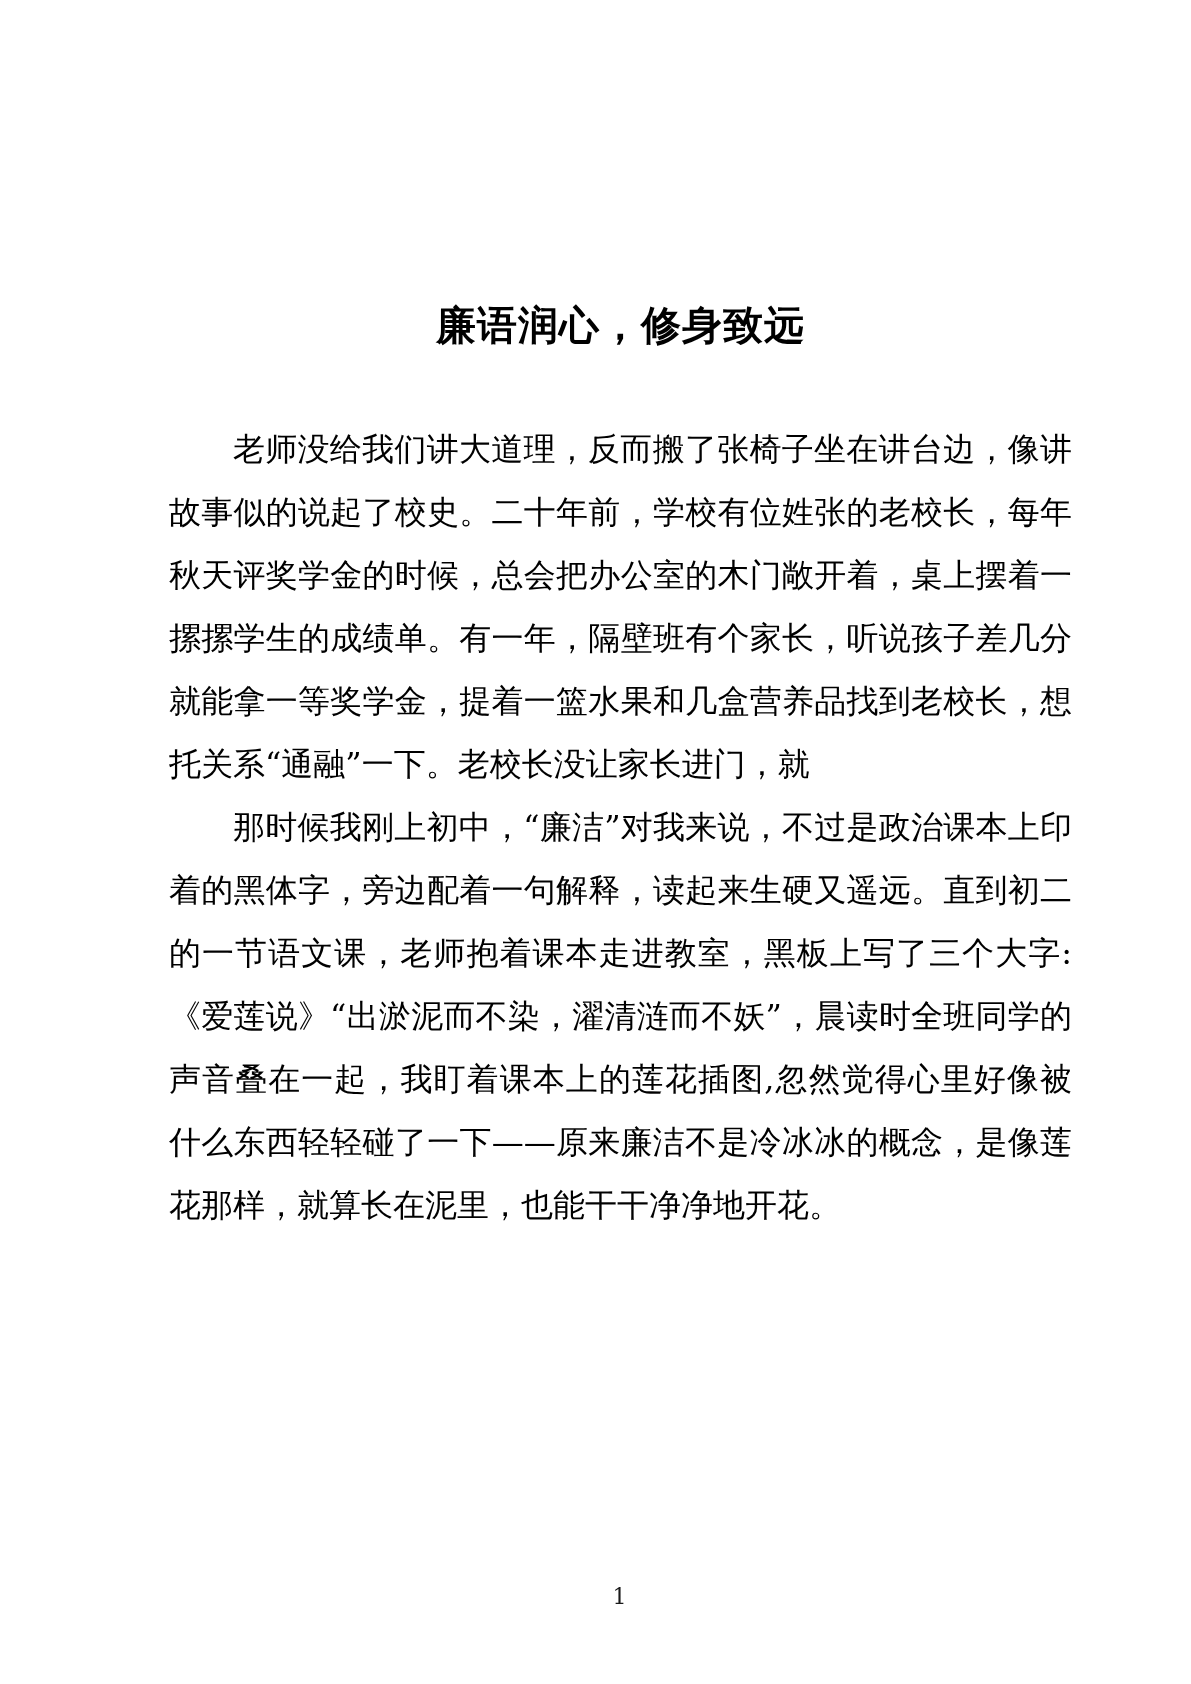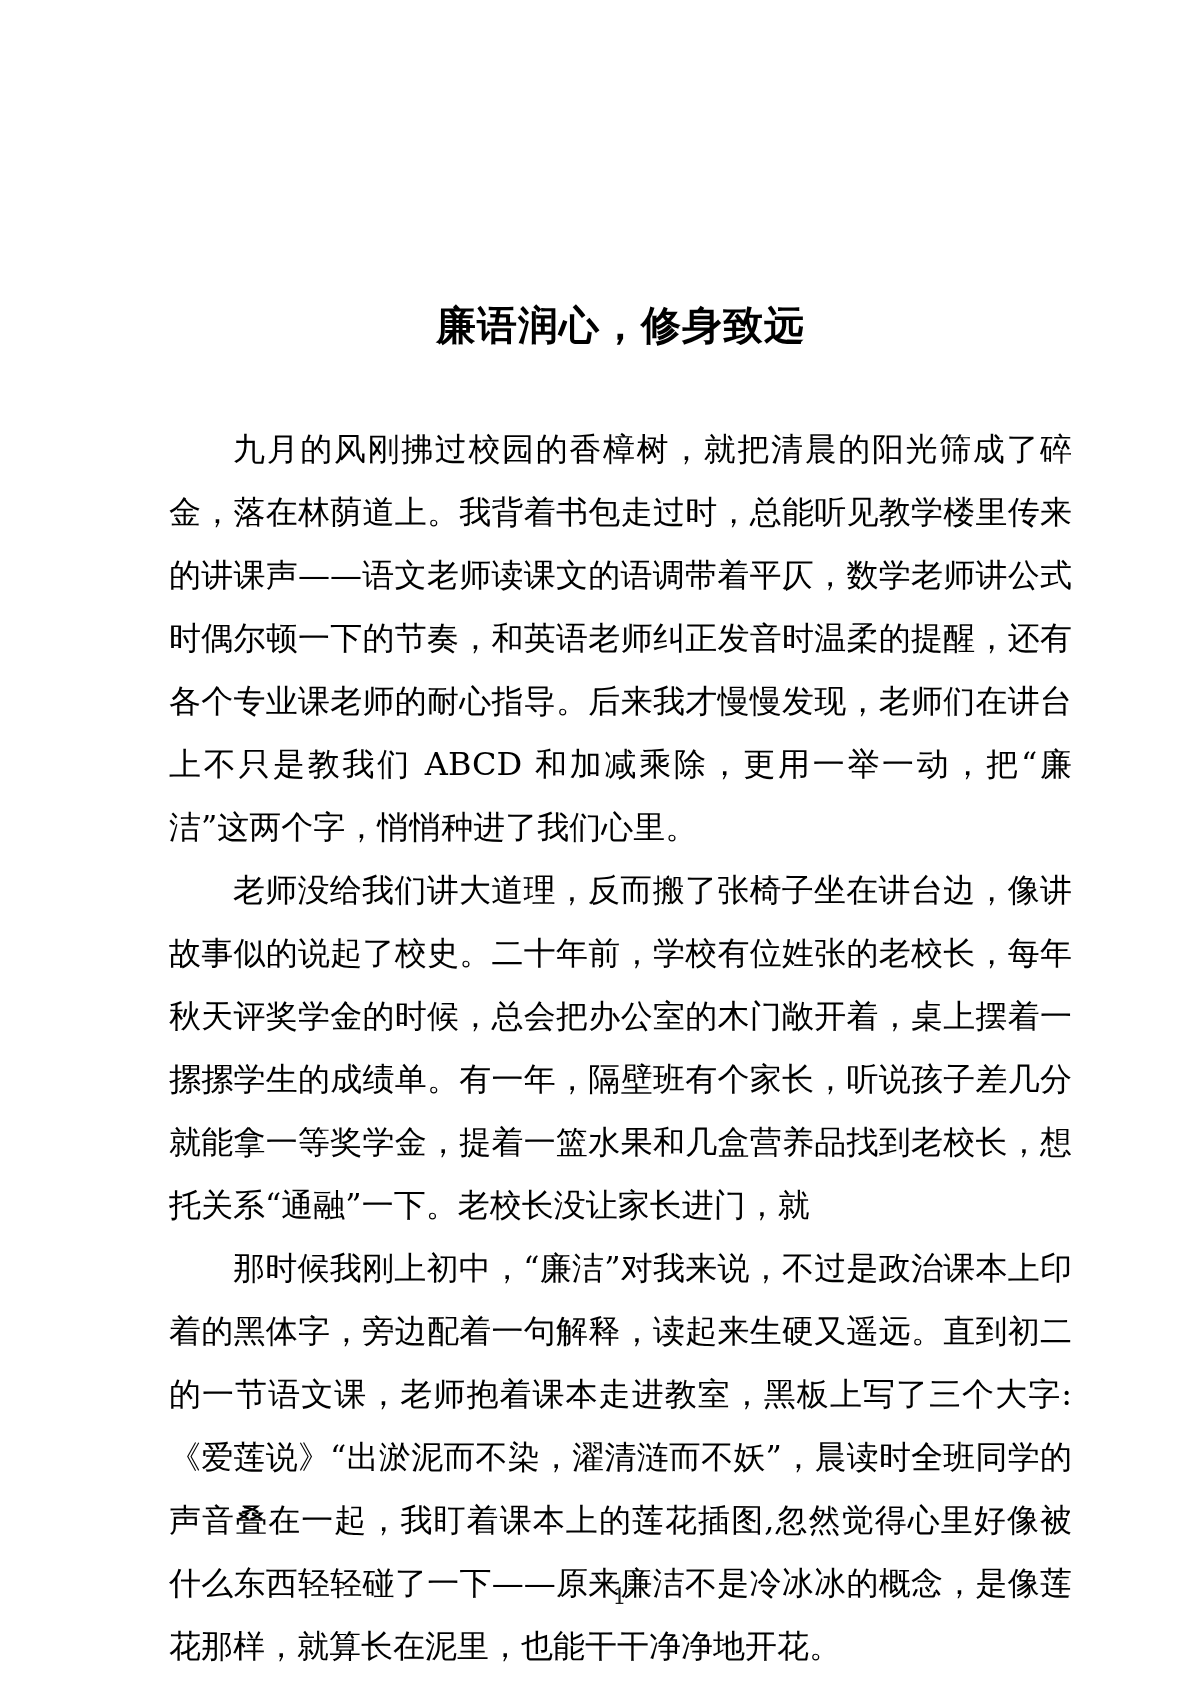--- a/index.html
+++ b/index.html
@@ -58,20 +58,19 @@
   }
 </style>
 </head>
 <body>
 
 <div class="page">
 
   <h1 class="doc-title">廉语润心，修身致远</h1>
 
   <div class="doc-body">
-    <p>九月的风刚拂过校园的香樟树，就把清晨的阳光筛成了碎金，落在林荫道上。我背着书包走过时，总能听见教学楼里传来的讲课声——语文老师读课文的语调带着平仄，数学老师讲公式时偶尔顿一下的节奏，和英语老师纠正发音时温柔的提醒，还有各个专业课老师的耐心指导。后来我才慢慢发现，老师们在讲台上不只是教我们 ABCD 和加减乘除，更用一举一动，把“廉洁”这两个字，悄悄种进了我们心里。</p>
     <p>老师没给我们讲大道理，反而搬了张椅子坐在讲台边，像讲故事似的说起了校史。二十年前，学校有位姓张的老校长，每年秋天评奖学金的时候，总会把办公室的木门敞开着，桌上摆着一摞摞学生的成绩单。有一年，隔壁班有个家长，听说孩子差几分就能拿一等奖学金，提着一篮水果和几盒营养品找到老校长，想托关系“通融”一下。老校长没让家长进门，就</p>
     <p>那时候我刚上初中，“廉洁”对我来说，不过是政治课本上印着的黑体字，旁边配着一句解释，读起来生硬又遥远。直到初二的一节语文课，老师抱着课本走进教室，黑板上写了三个大字:《爱莲说》“出淤泥而不染，濯清涟而不妖”，晨读时全班同学的声音叠在一起，我盯着课本上的莲花插图,忽然觉得心里好像被什么东西轻轻碰了一下——原来廉洁不是冷冰冰的概念，是像莲花那样，就算长在泥里，也能干干净净地开花。</p>
   </div>
 
   <div class="page-number">1</div>
 
 </div>
 
 </body></html>

